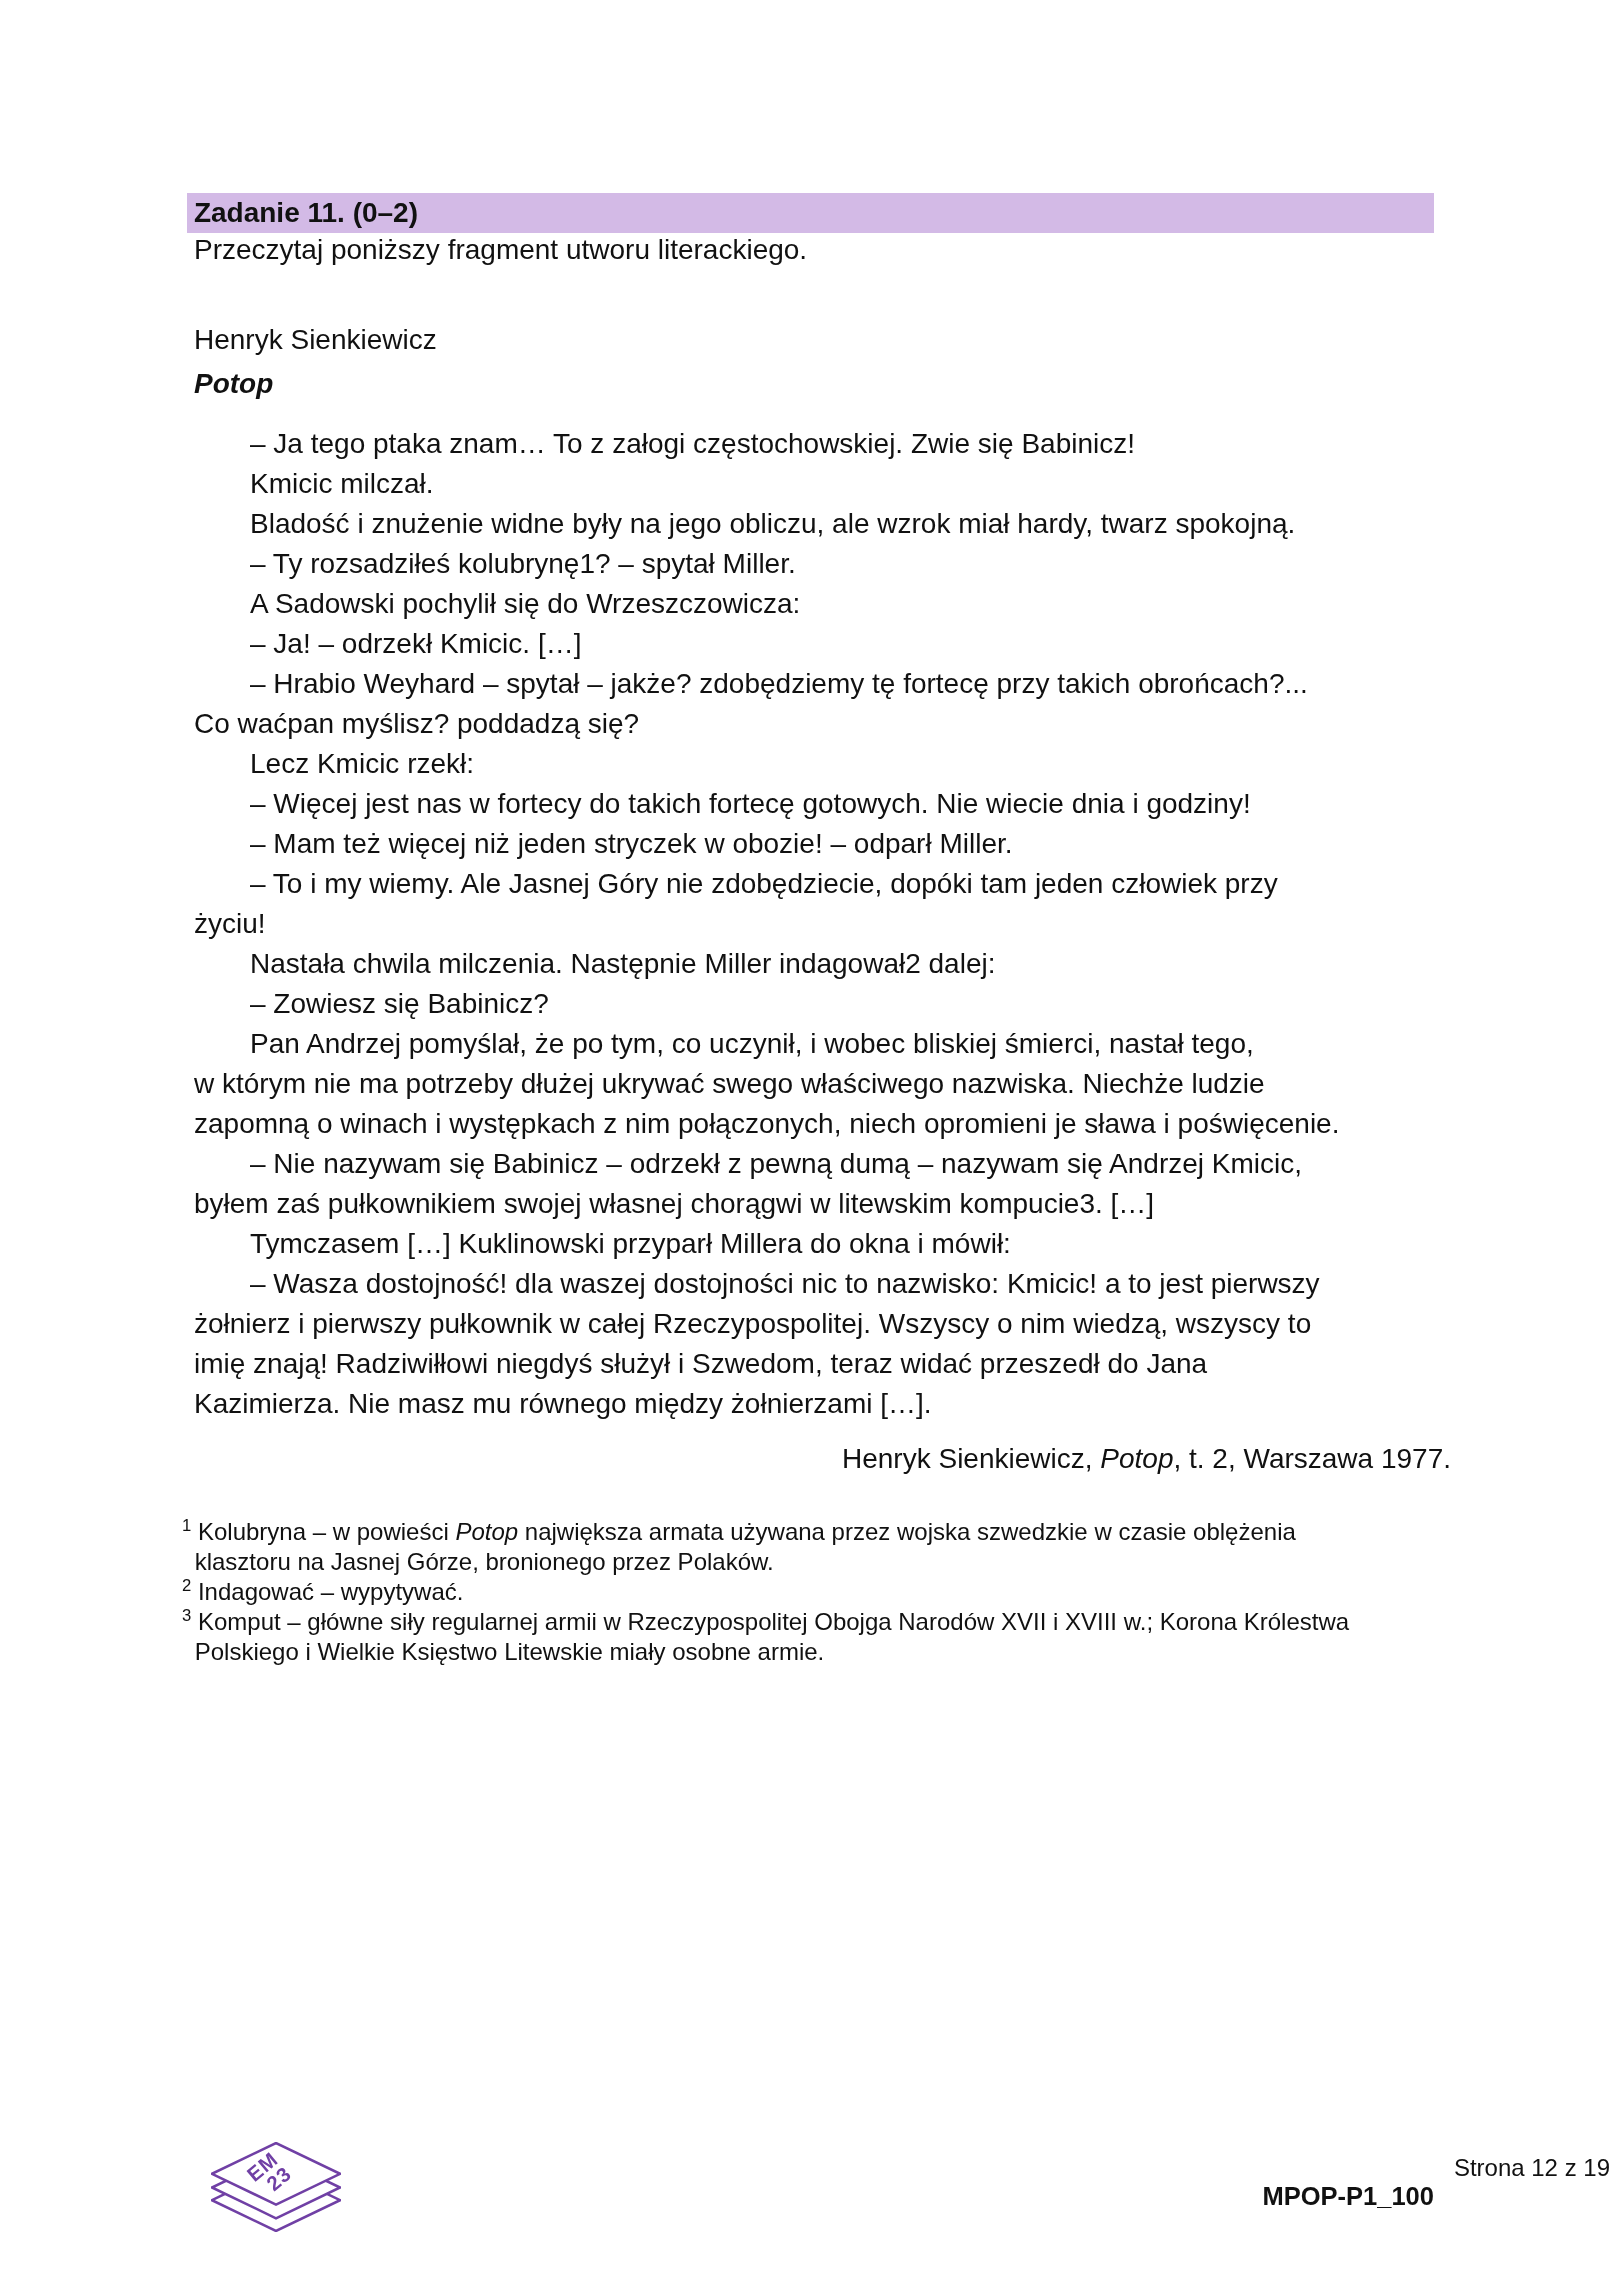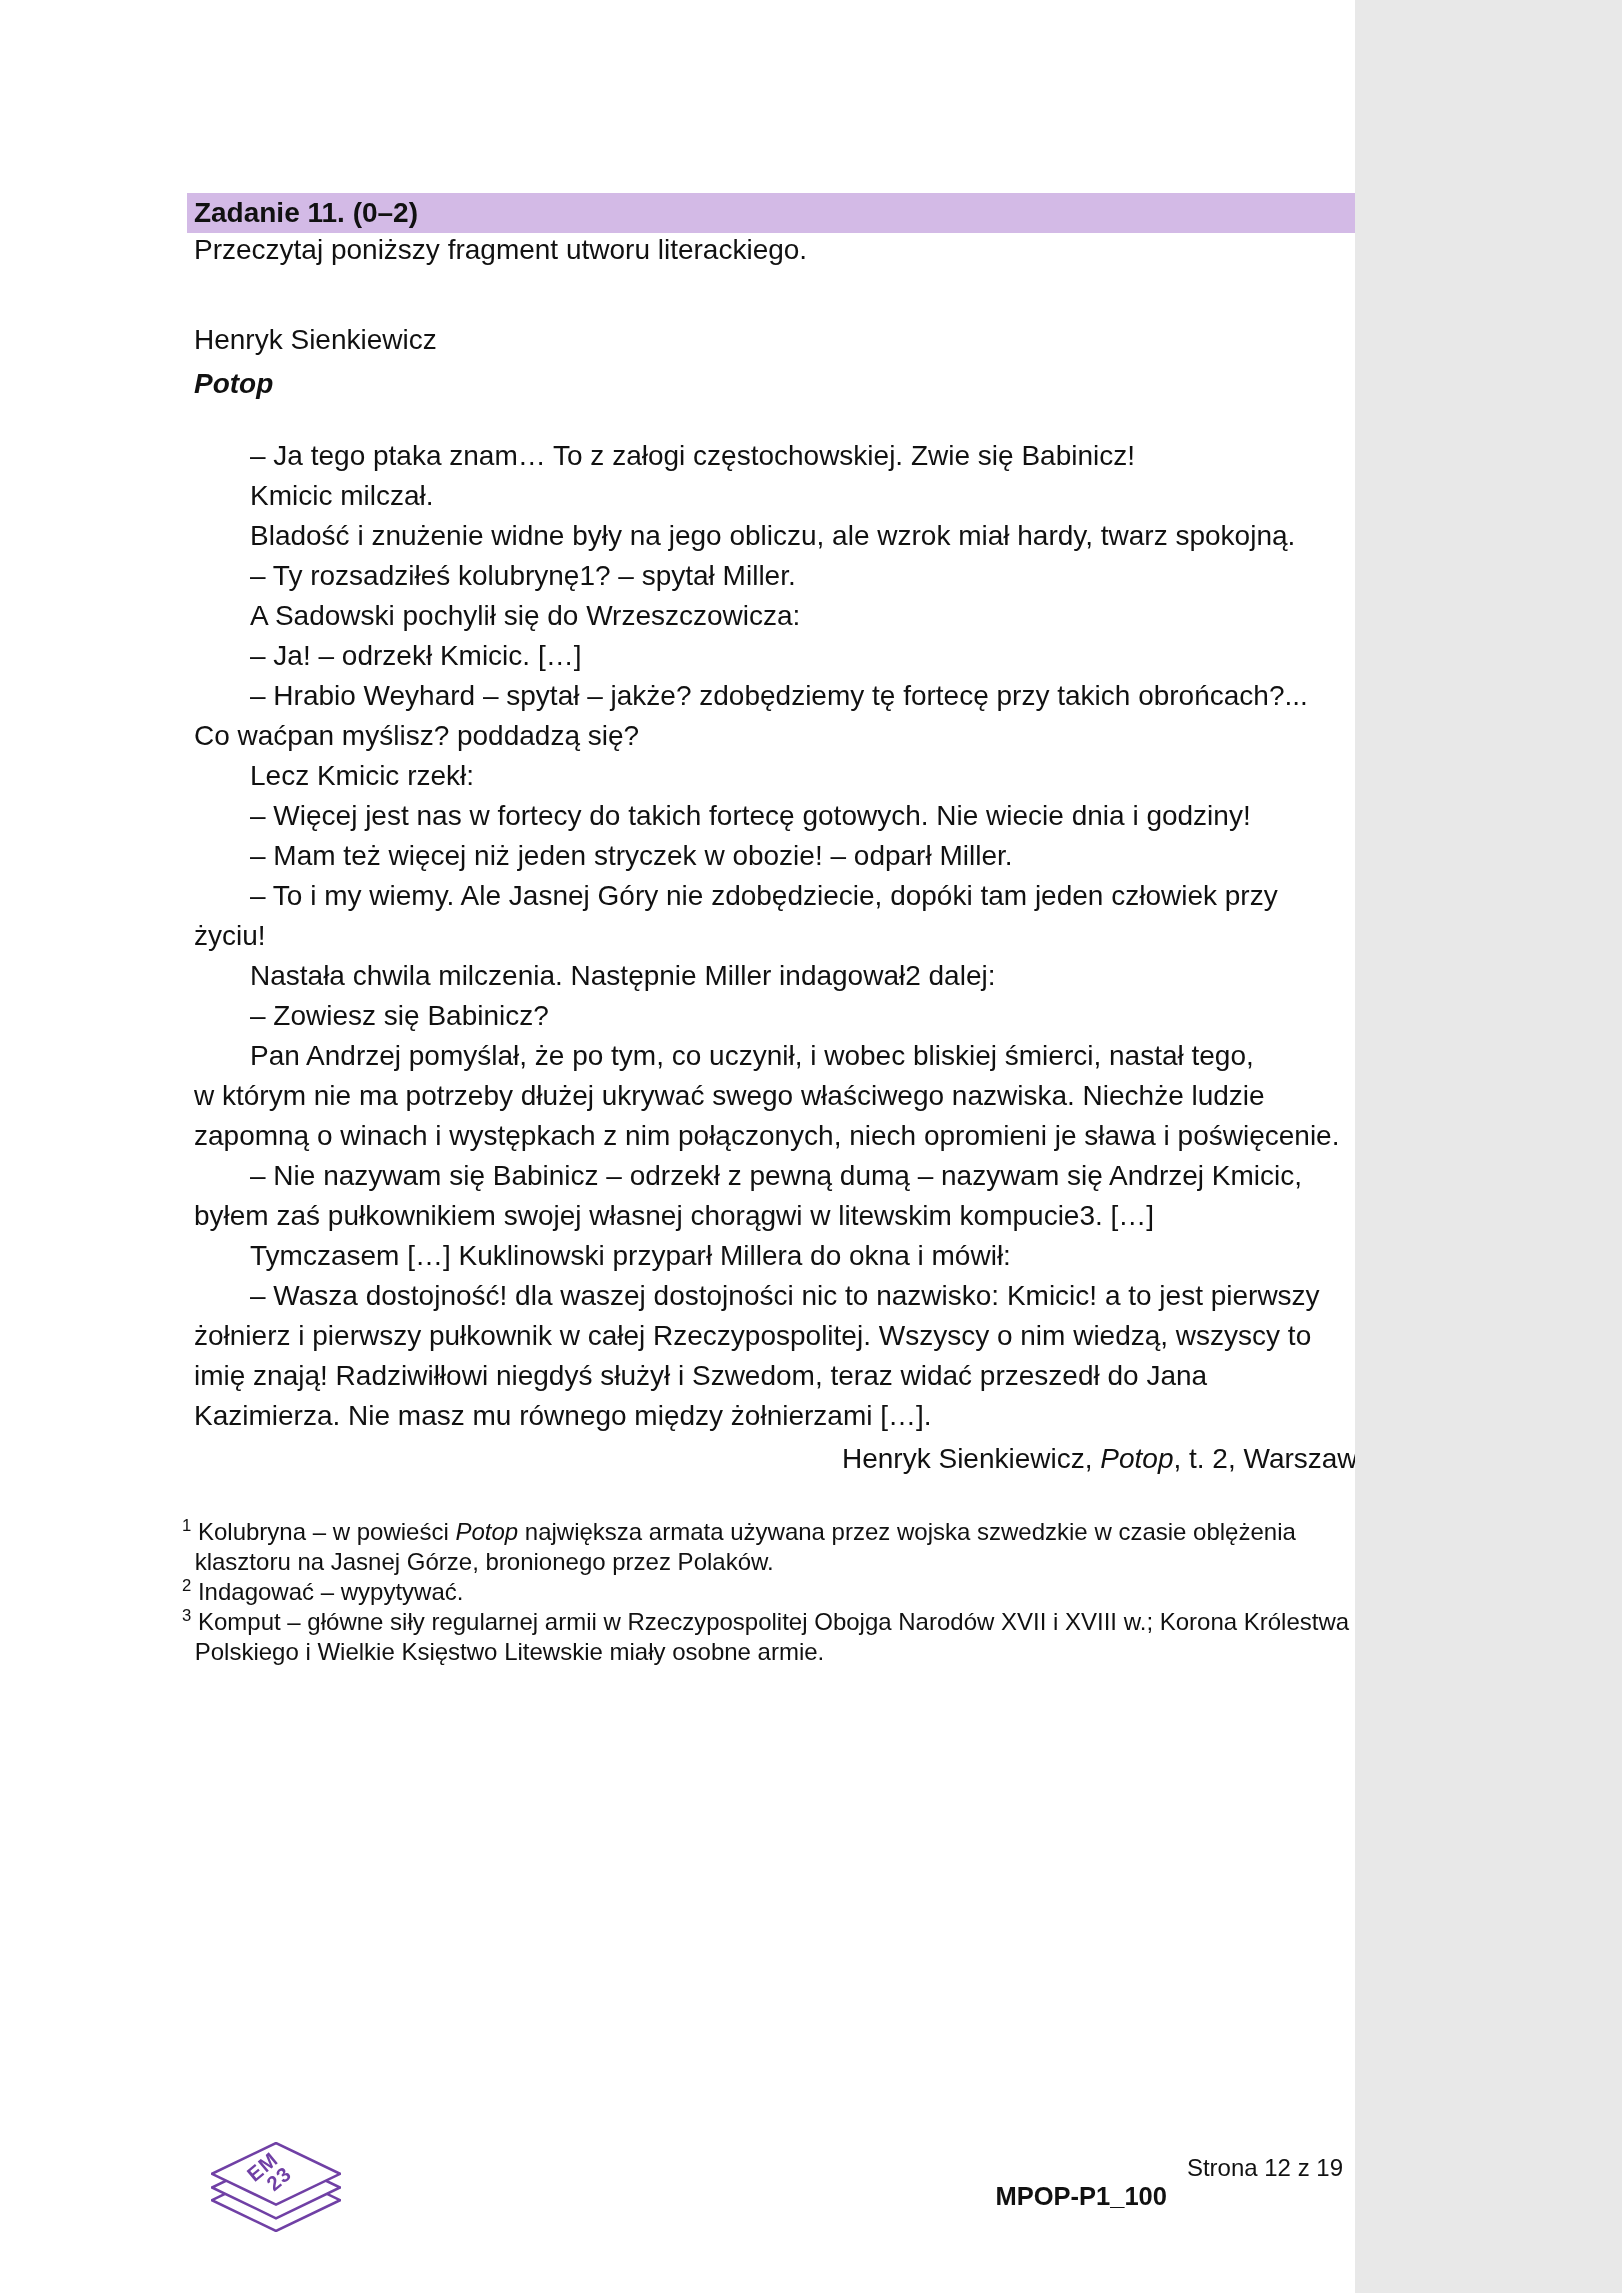--- a/index.html
+++ b/index.html
@@ -1,18 +1,18 @@
 <!DOCTYPE html>
 <html lang="pl"><head>
 <meta charset="utf-8">
 <style>
   html,body{margin:0;padding:0;background:#e8e8e8;}
   .page{
     position:relative;
-    width:1355px;height:2294px;
+    width:1622px;height:2294px;
     background:#ffffff;
     font-family:"Liberation Sans", sans-serif;
     color:#111;
     overflow:hidden;
   }
   .task-bar{
     position:absolute;left:187px;top:193px;width:1247px;height:40px;
     background:#d3bae6;
     box-sizing:border-box;
     padding-left:6.9px;
@@ -26,21 +26,21 @@
   .author{
     position:absolute;left:194px;top:320px;
     font-size:28px;line-height:39px;white-space:nowrap;
   }
   .work-title{
     position:absolute;left:194px;top:364px;
     font-size:28px;line-height:39px;font-weight:bold;font-style:italic;white-space:nowrap;
   }
   .excerpt-body{
     position:absolute;left:194px;top:424px;width:1241px;
-    font-size:28px;line-height:40px;margin-top:12px;
+    font-size:28px;line-height:40px;
   }
   .bline{white-space:nowrap;}
   .bline.ind{padding-left:56px;}
   .source-line{
     position:absolute;left:187px;top:1439px;width:1264px;
     font-size:28px;line-height:39px;text-align:right;white-space:nowrap;
   }
   .source-line em, .footnote em{font-style:italic;}
   .footnotes{
     position:absolute;left:182px;top:1517px;width:1274px;

